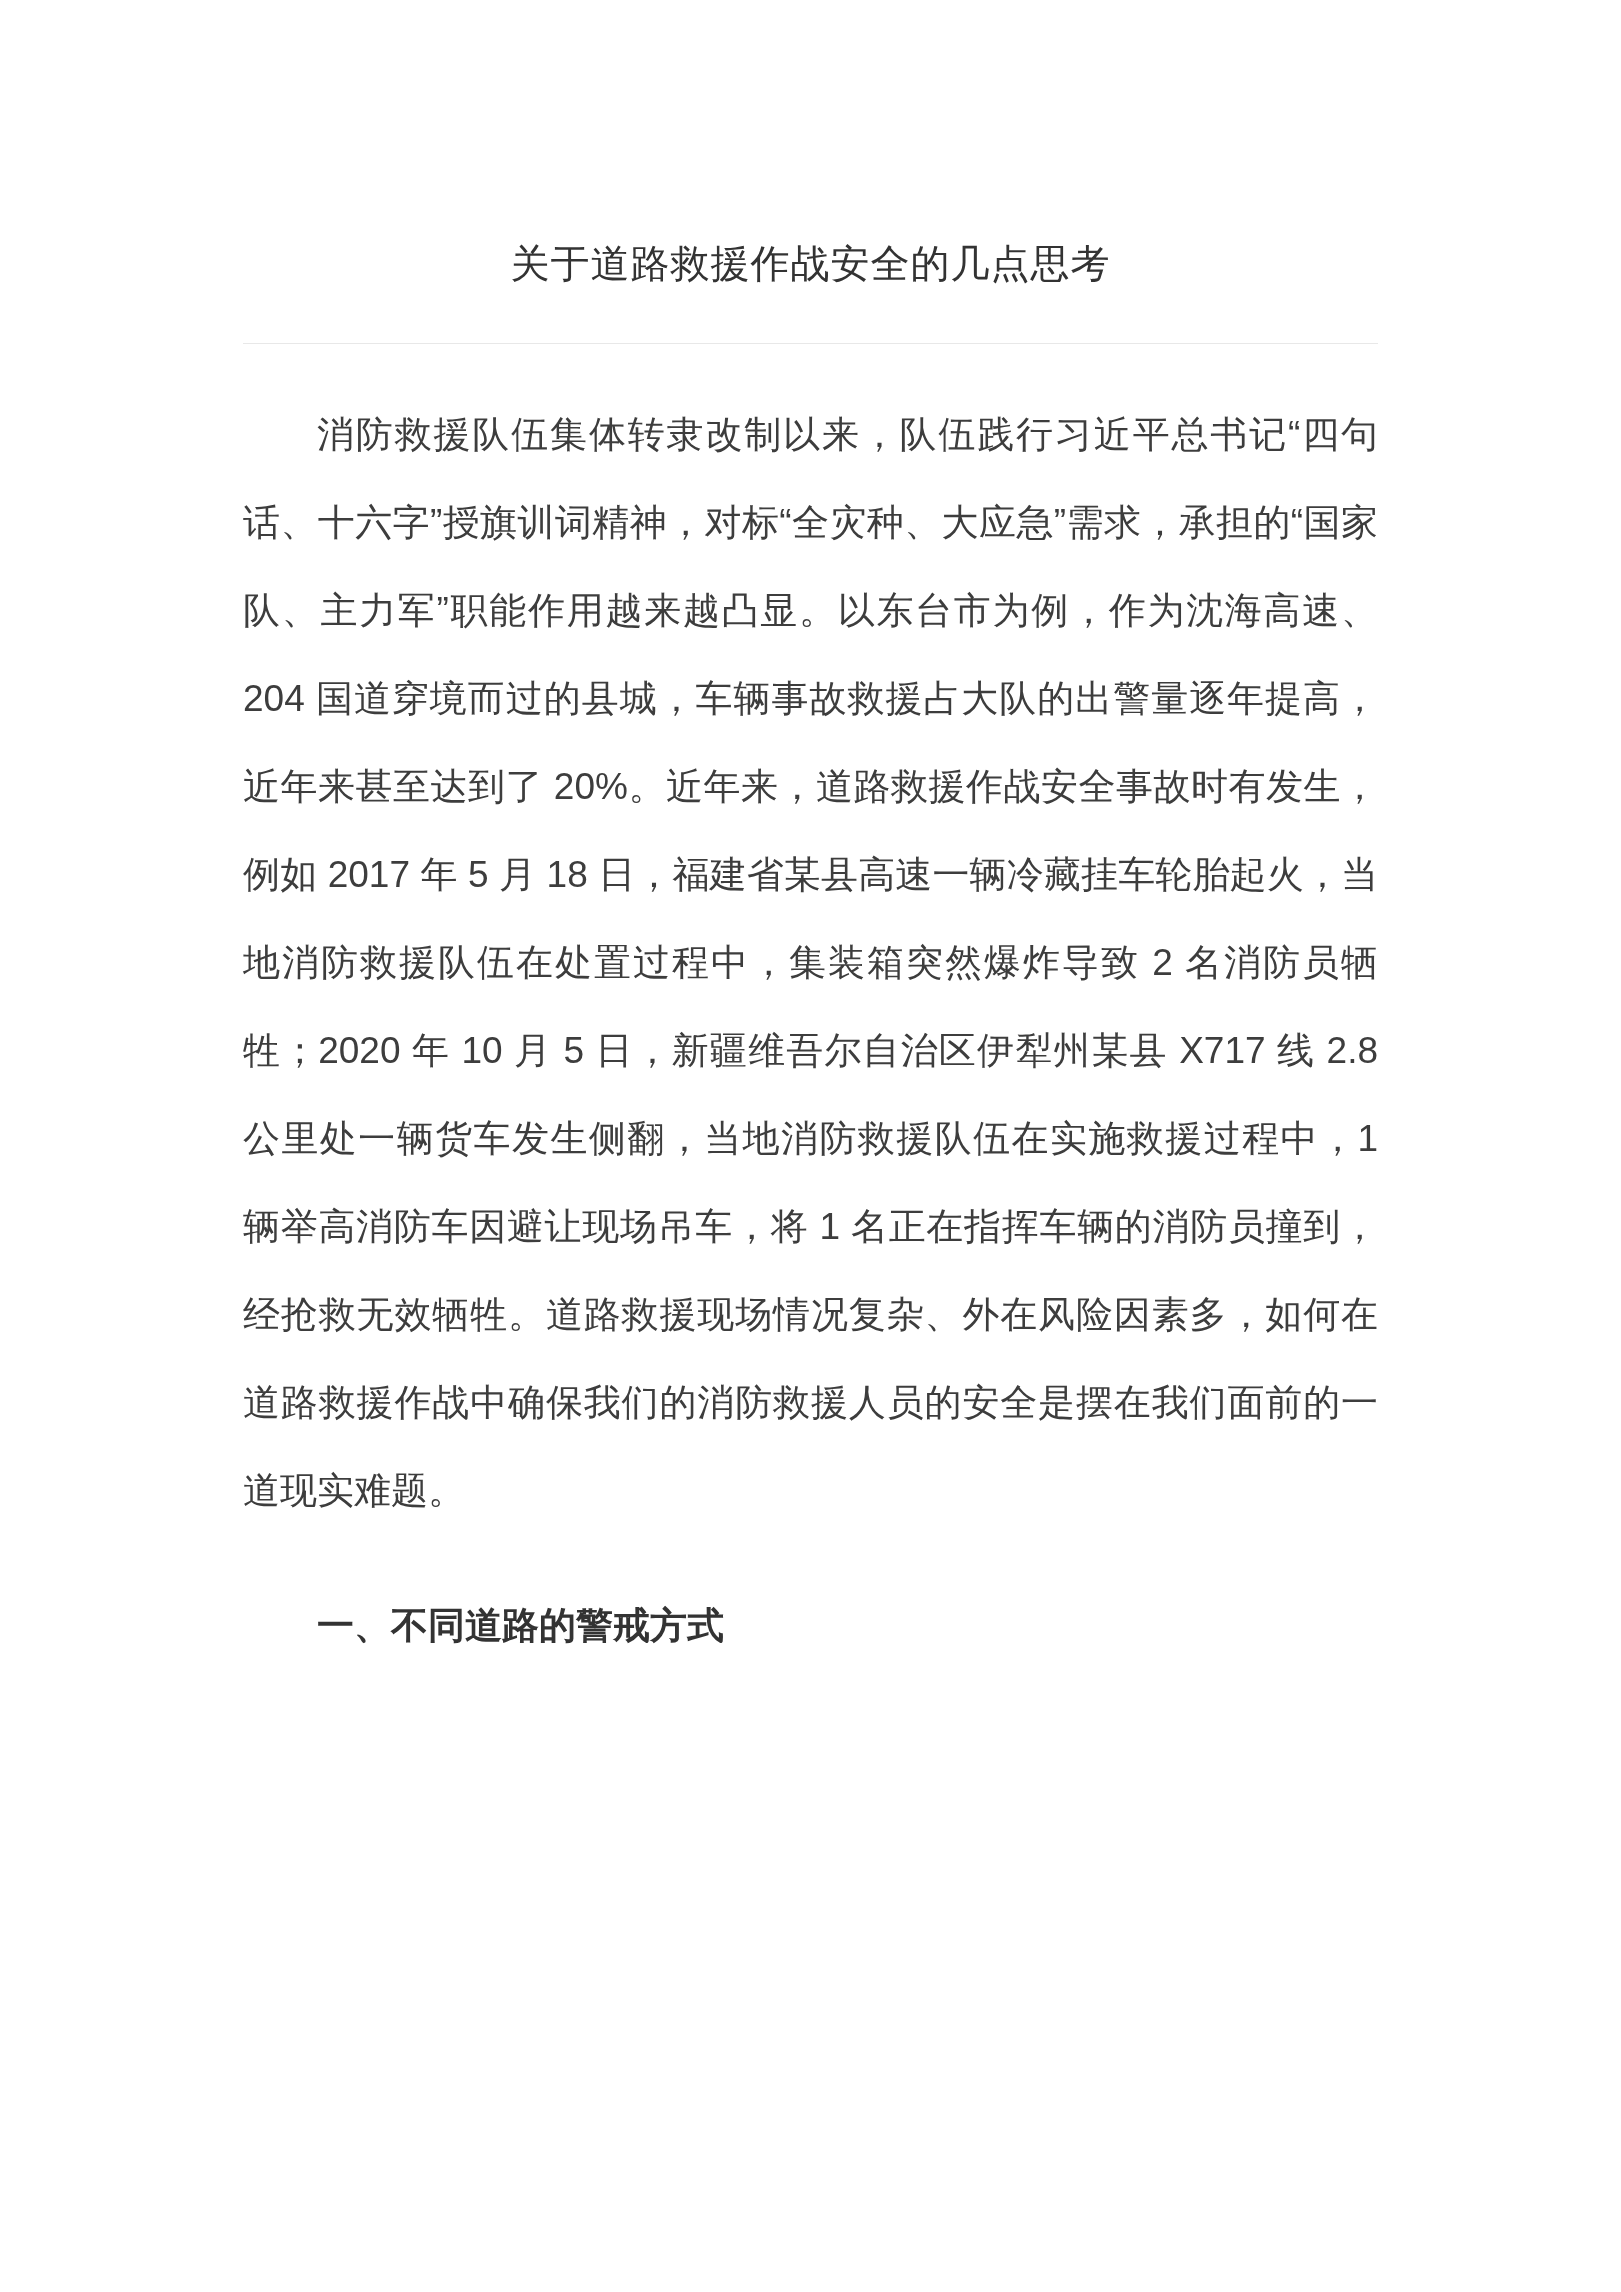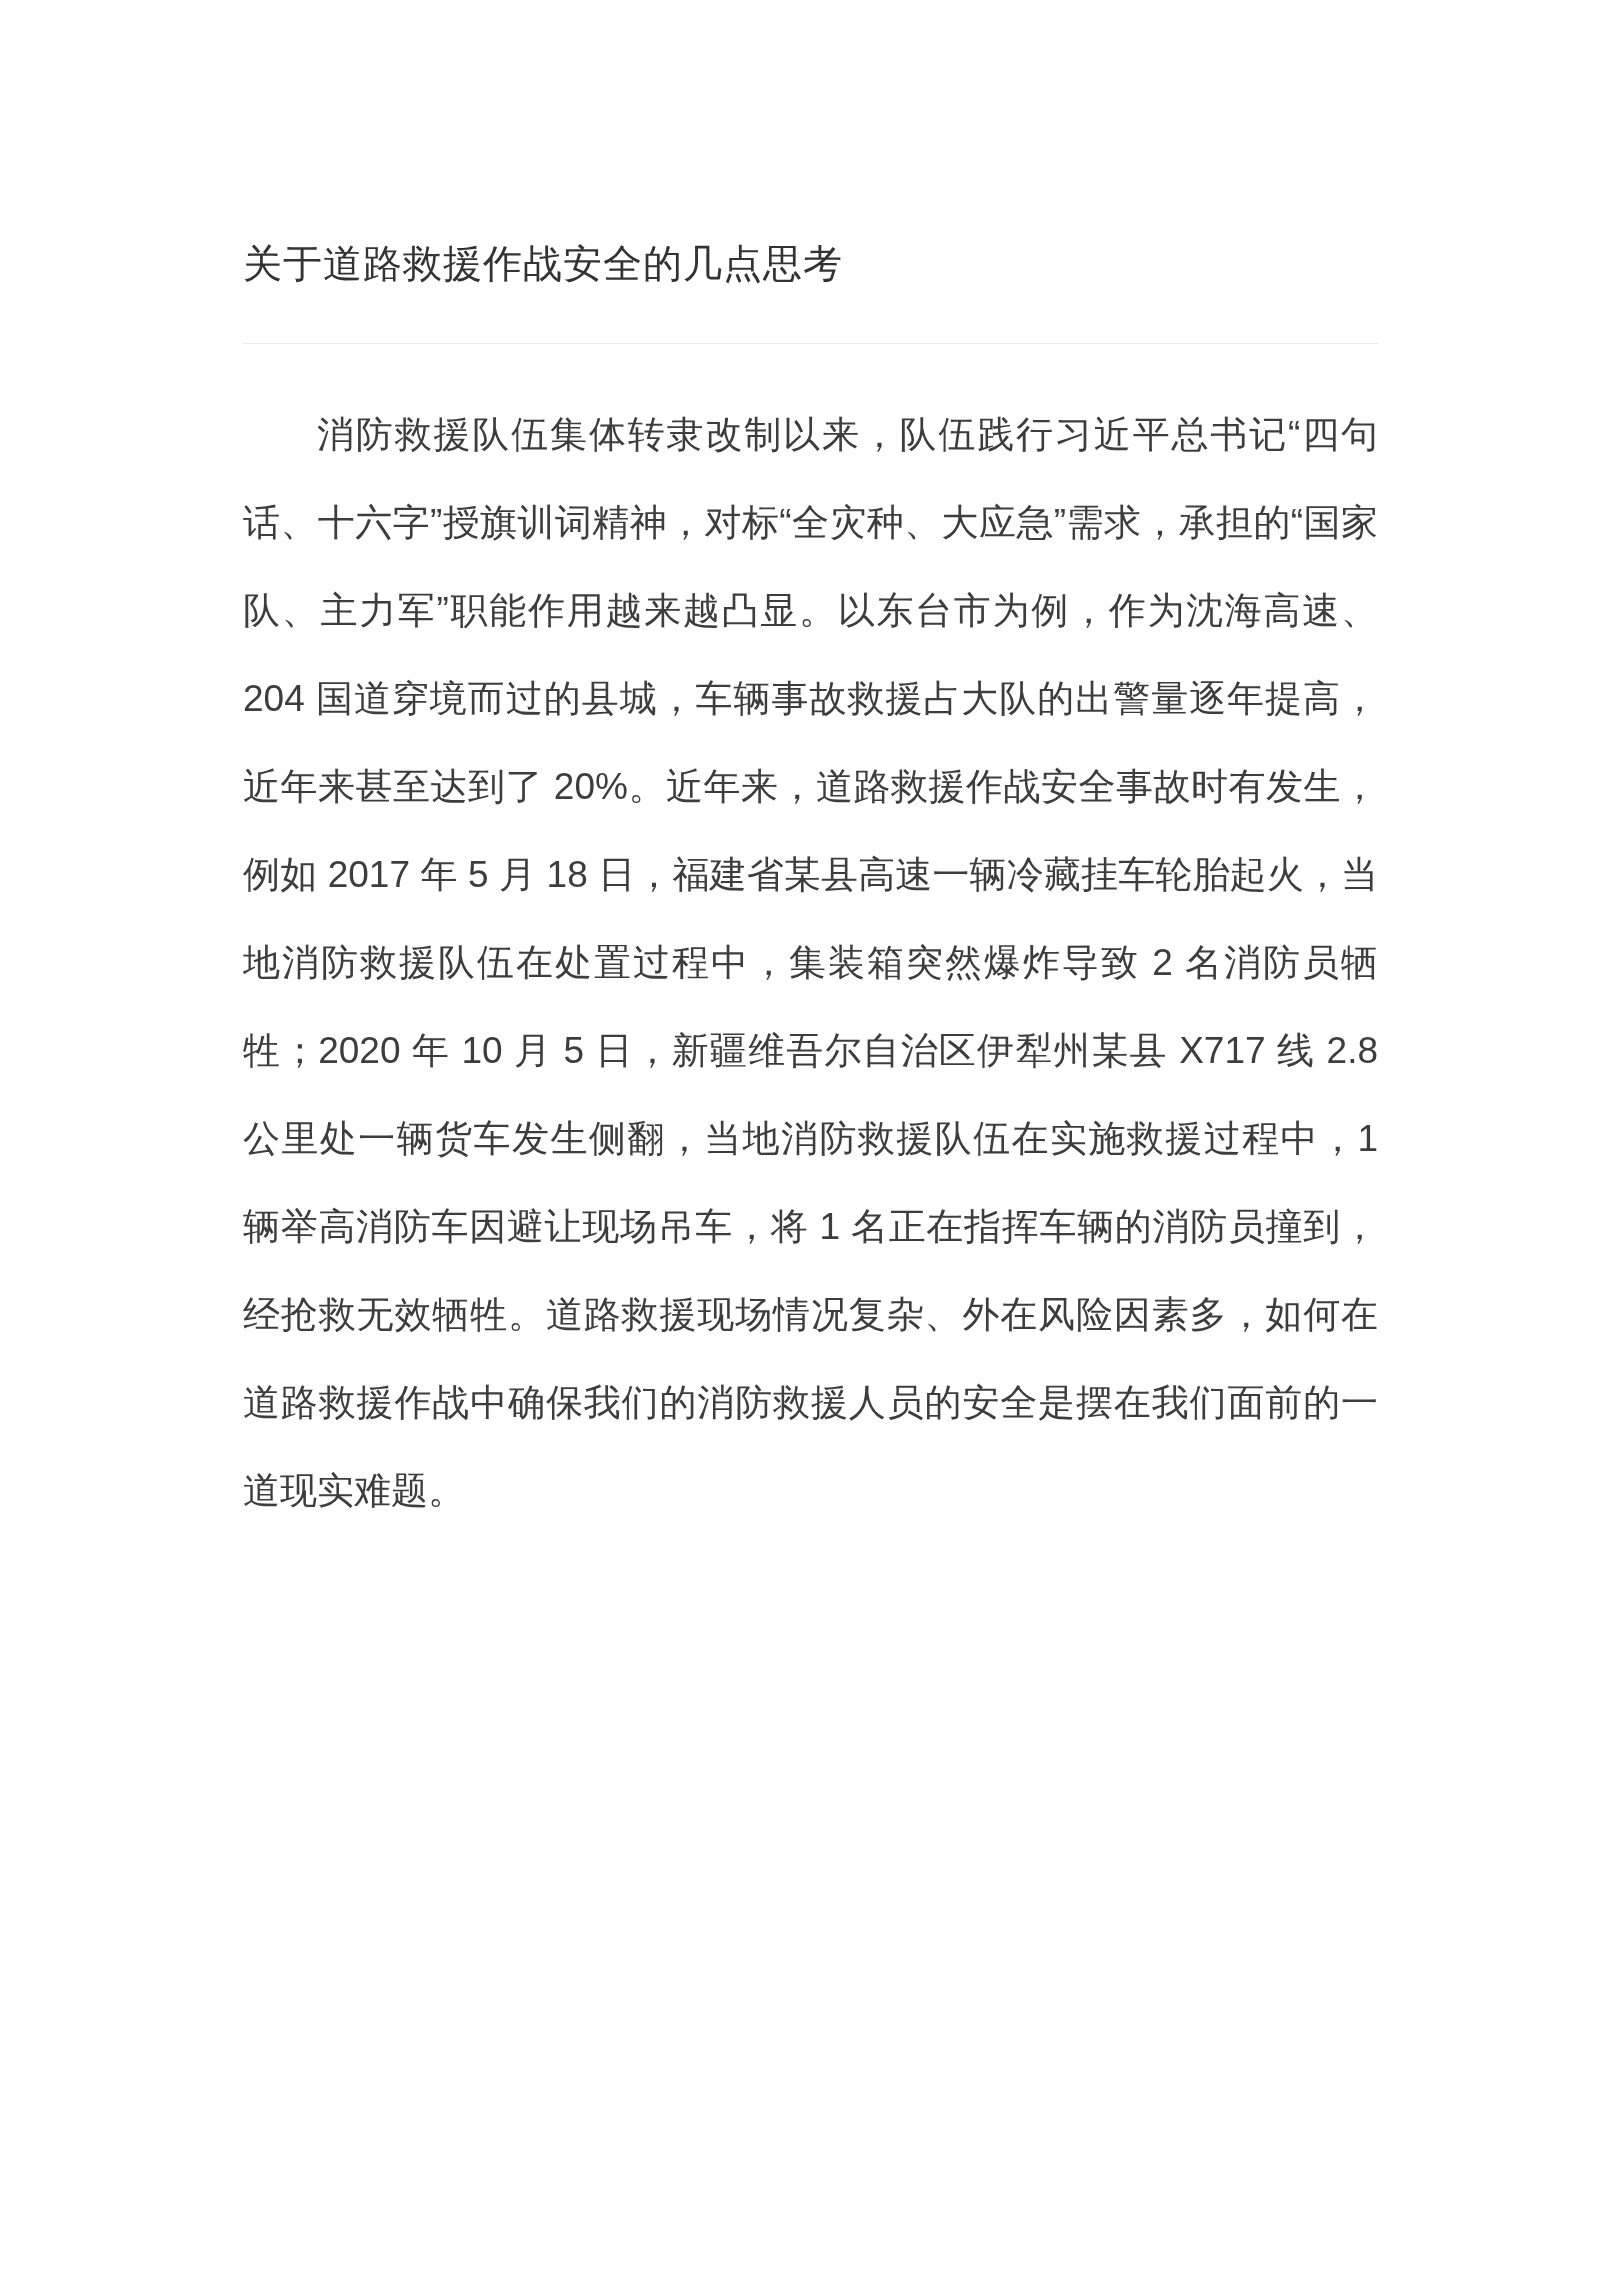--- a/index.html
+++ b/index.html
@@ -21,21 +21,21 @@
   .page{
     width:1621px;
     height:2293px;
     padding:235px 243px 0 243px;
   }
   .doc-title{
     margin:0;
     font-size:39px;
     line-height:57px;
     font-weight:500;
-    text-align:left;
+    text-align:center;
     color:var(--title);
     letter-spacing:1px;
   }
   .title-divider{
     border:none;
     border-top:1px solid var(--divider);
     margin:51px 0 0 0;
     height:0;
   }
   .para{
@@ -64,15 +64,16 @@
 
 <div class="page">
 
   <h1 class="doc-title">关于道路救援作战安全的几点思考</h1>
 
   <hr class="title-divider">
 
 
   <p class="para">消防救援队伍集体转隶改制以来，队伍践行习近平总书记“四句话、十六字”授旗训词精神，对标“全灾种、大应急”需求，承担的“国家队、主力军”职能作用越来越凸显。以东台市为例，作为沈海高速、204 国道穿境而过的县城，车辆事故救援占大队的出警量逐年提高，近年来甚至达到了 20%。近年来，道路救援作战安全事故时有发生，例如 2017 年 5 月 18 日，福建省某县高速一辆冷藏挂车轮胎起火，当地消防救援队伍在处置过程中，集装箱突然爆炸导致 2 名消防员牺牲；2020 年 10 月 5 日，新疆维吾尔自治区伊犁州某县 X717 线 2.8 公里处一辆货车发生侧翻，当地消防救援队伍在实施救援过程中，1 辆举高消防车因避让现场吊车，将 1 名正在指挥车辆的消防员撞到，经抢救无效牺牲。道路救援现场情况复杂、外在风险因素多，如何在道路救援作战中确保我们的消防救援人员的安全是摆在我们面前的一道现实难题。</p>
 
+  <h2 class="section-heading">一、不同道路的警戒方式</h2>
 
 </div>
 
 
 </body></html>

